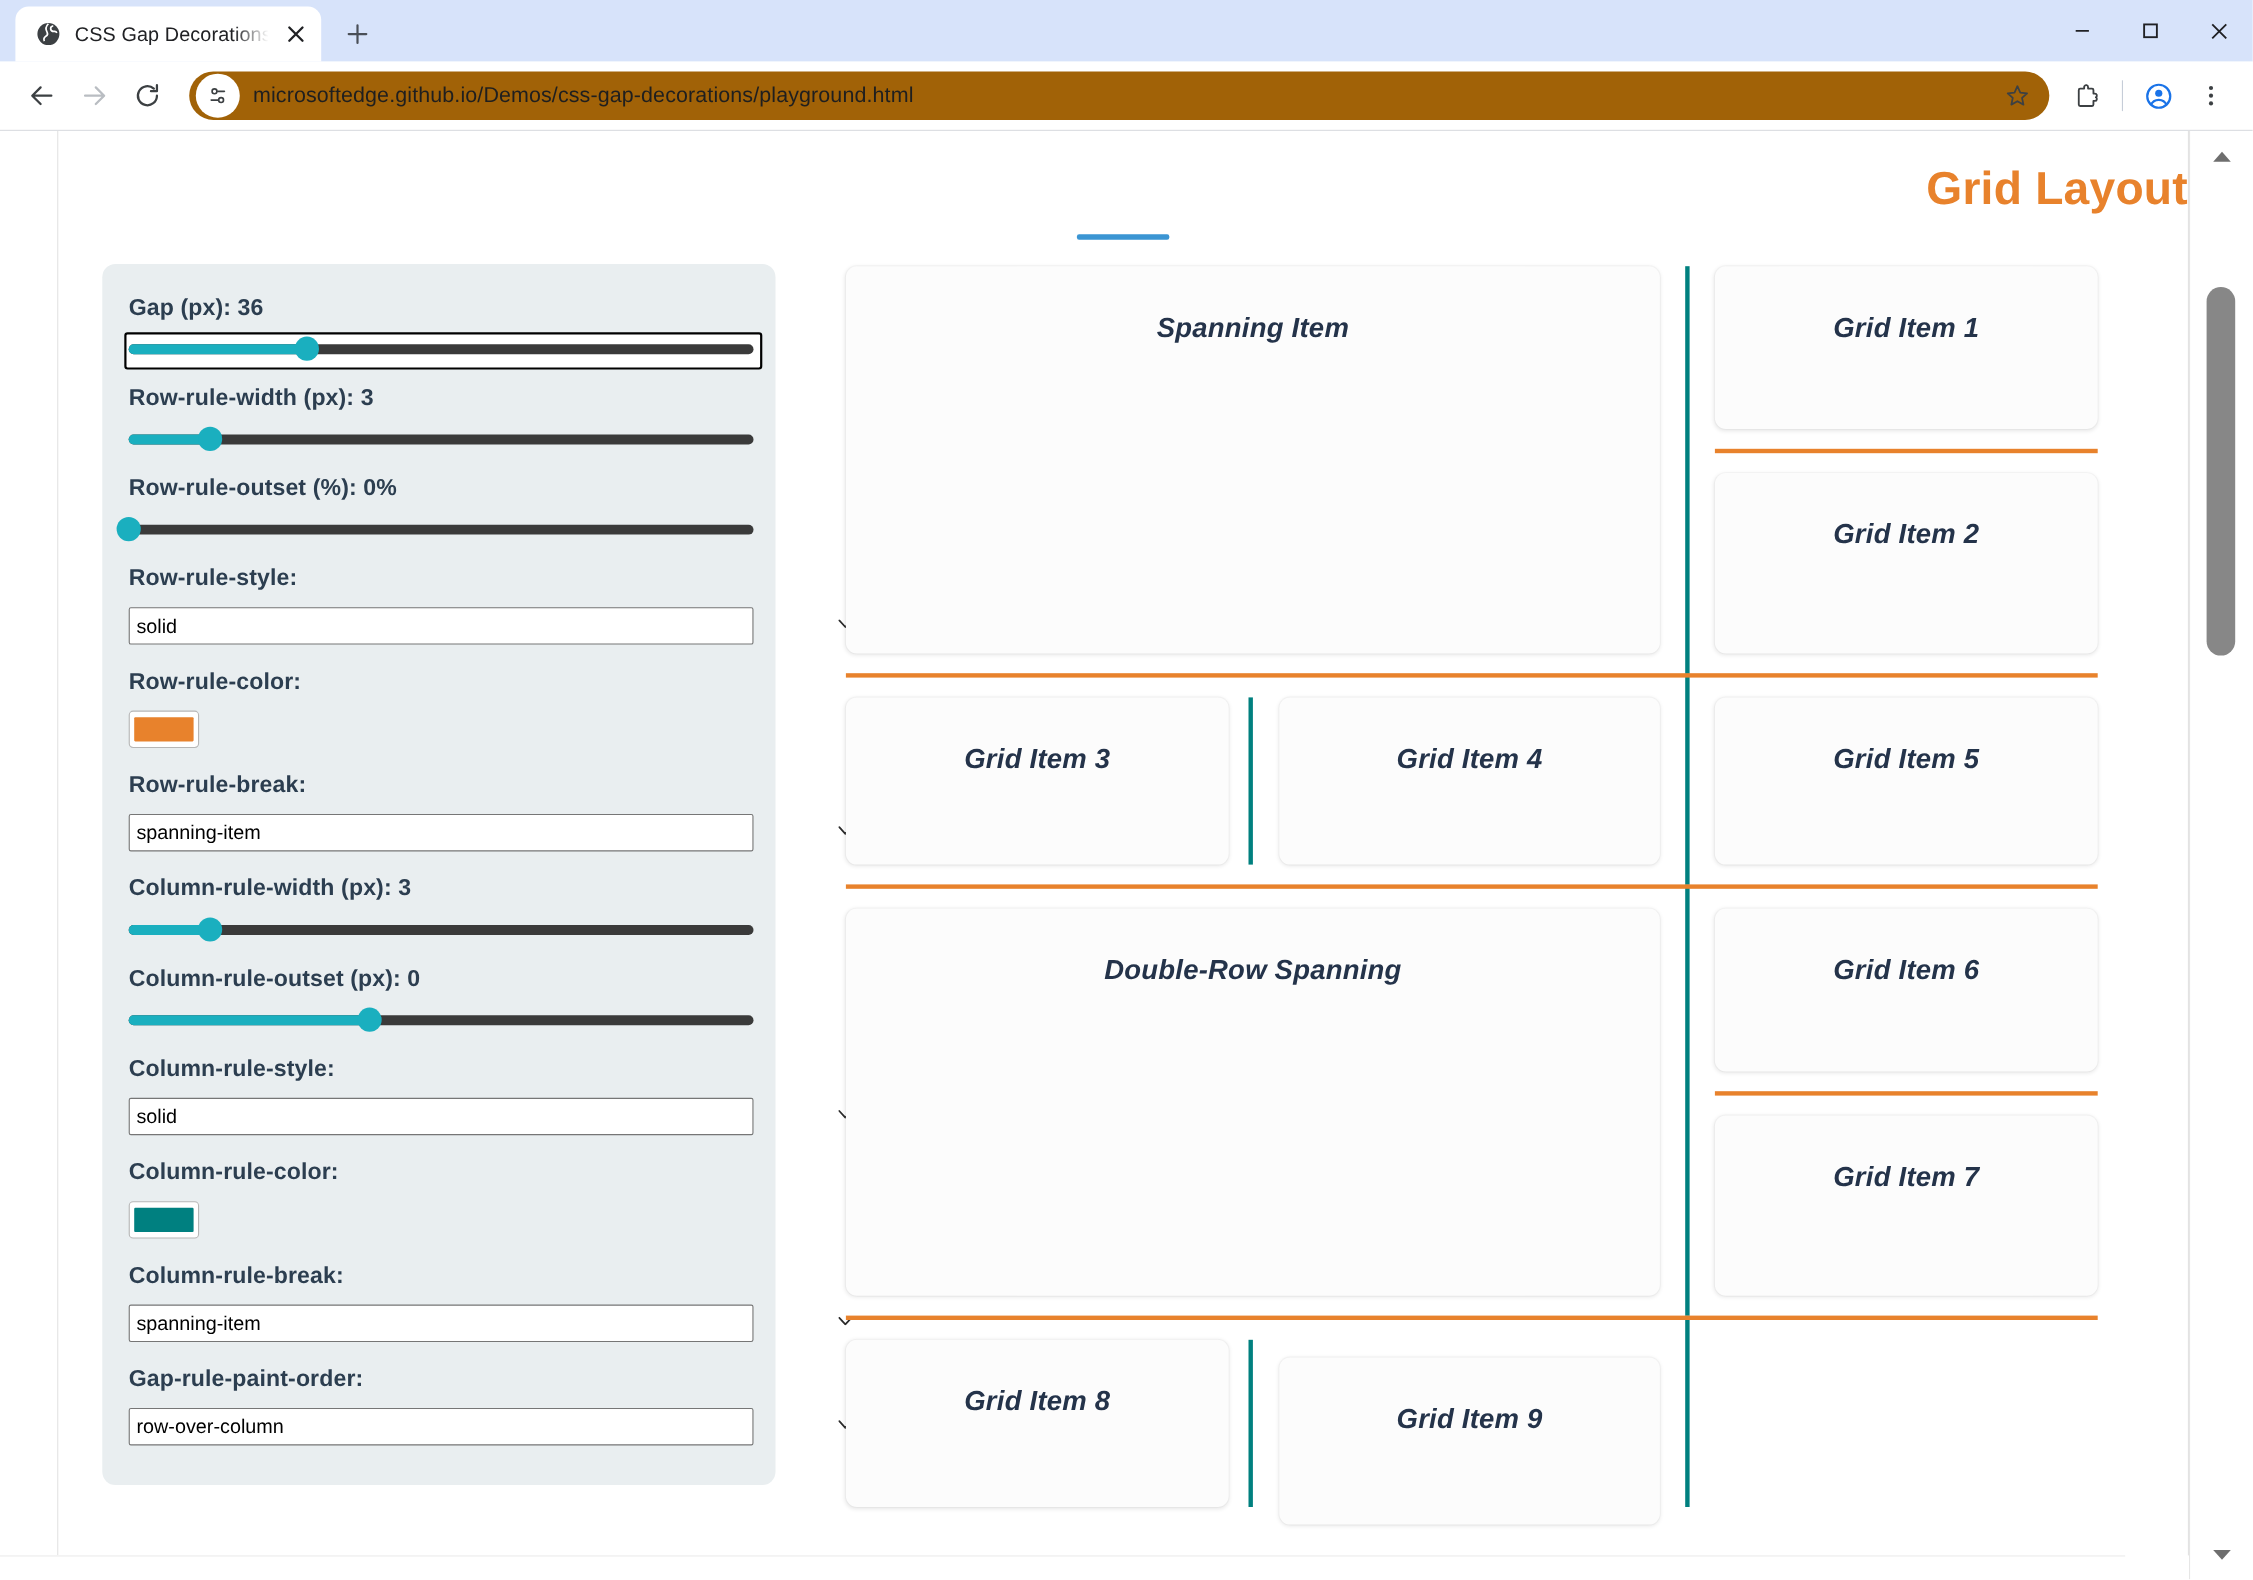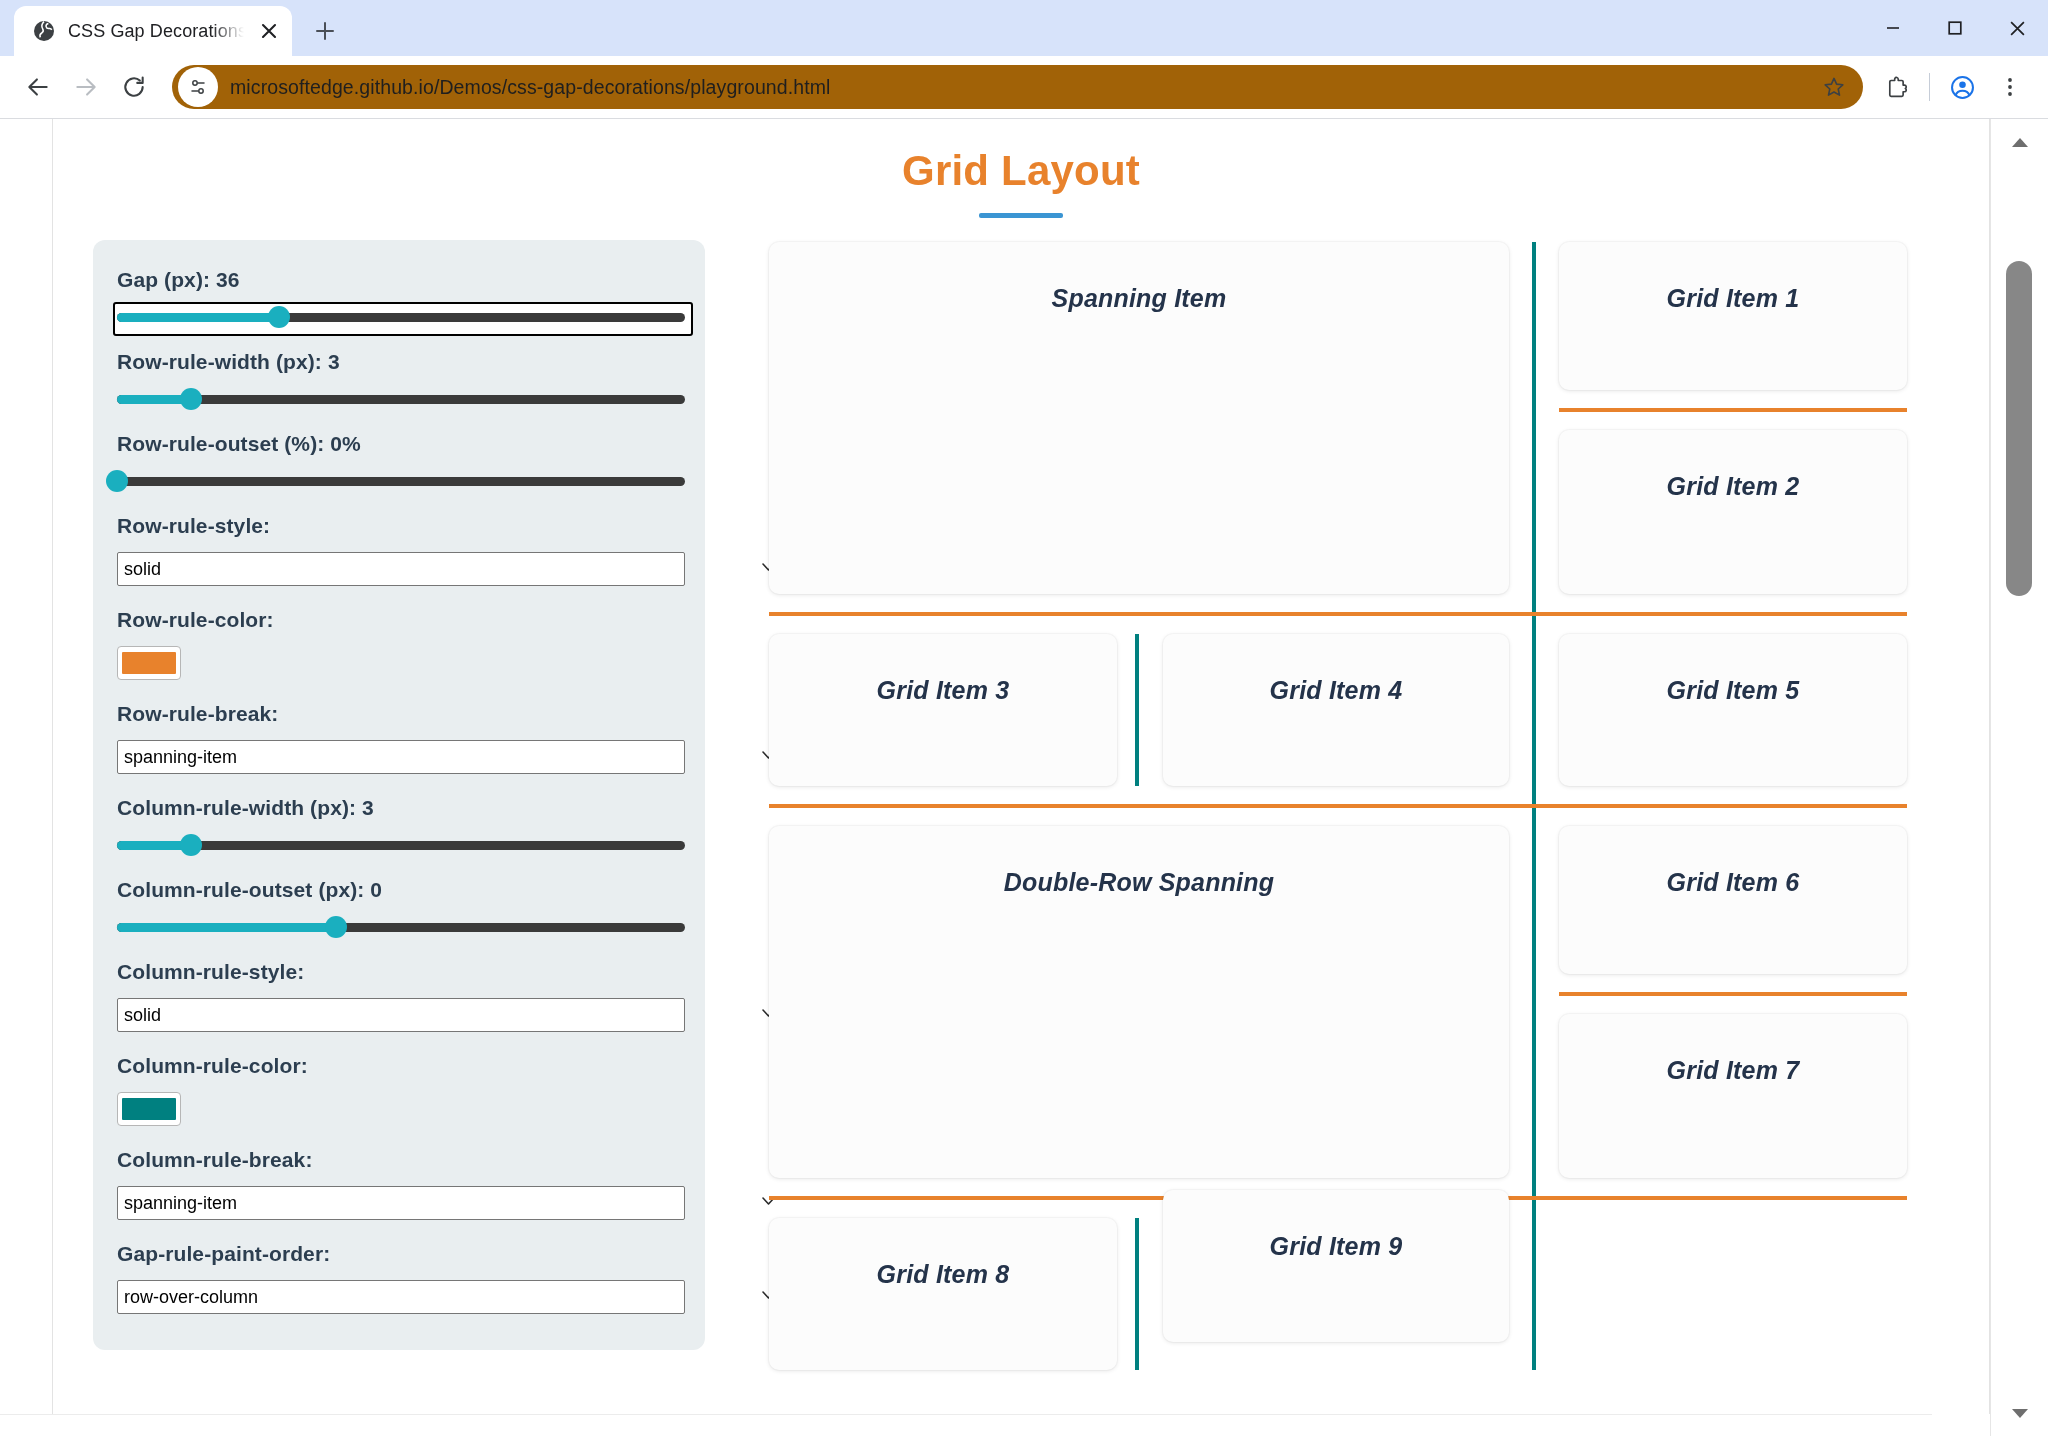--- a/index.html
+++ b/index.html
@@ -66,21 +66,21 @@
     padding: 0; overflow: hidden;
   }
 
   
   .content-frame {
     position: absolute; left: 52px; top: 0; right: 0; bottom: 22px;
     background: #ffffff; border-left: 1px solid #e3e3e3; border-right: 1px solid #e3e3e3;
   }
 
   h1.page-title {
-    text-align: center; color: #e8822c; font-size: 42px; font-weight: 700;
+    text-align: right; color: #e8822c; font-size: 42px; font-weight: 700;
     padding-top: 28px; letter-spacing: .2px;
   }
   .title-underline {
     width: 84px; height: 5px; background: #3b95d3; margin: 18px auto 0; border-radius: 2px;
   }
 
   .layout { display: flex; padding: 22px 64px 0 40px; gap: 64px; align-items: flex-start; }
 
   
   .controls {
@@ -388,21 +388,21 @@
                 </div>
                 <div class="cell" style="left: 790px; top: 584px; width: 348px; height: 148px;">
                   <span>Grid Item 6</span>
                 </div>
                 <div class="cell" style="left: 790px; top: 772px; width: 348px; height: 164px;">
                   <span>Grid Item 7</span>
                 </div>
                 <div class="cell" style="left: 0px; top: 976px; width: 348px; height: 152px;">
                   <span>Grid Item 8</span>
                 </div>
-                <div class="cell" style="left: 394px; top: 948px; width: 346px; height: 152px;">
+                <div class="cell" style="left: 394px; top: 992px; width: 346px; height: 152px;">
                   <span>Grid Item 9</span>
                 </div>
               </div>
           </div>
 
         </div>
       </div>
       <div class="hscroll-strip"></div>
     </div>
 

